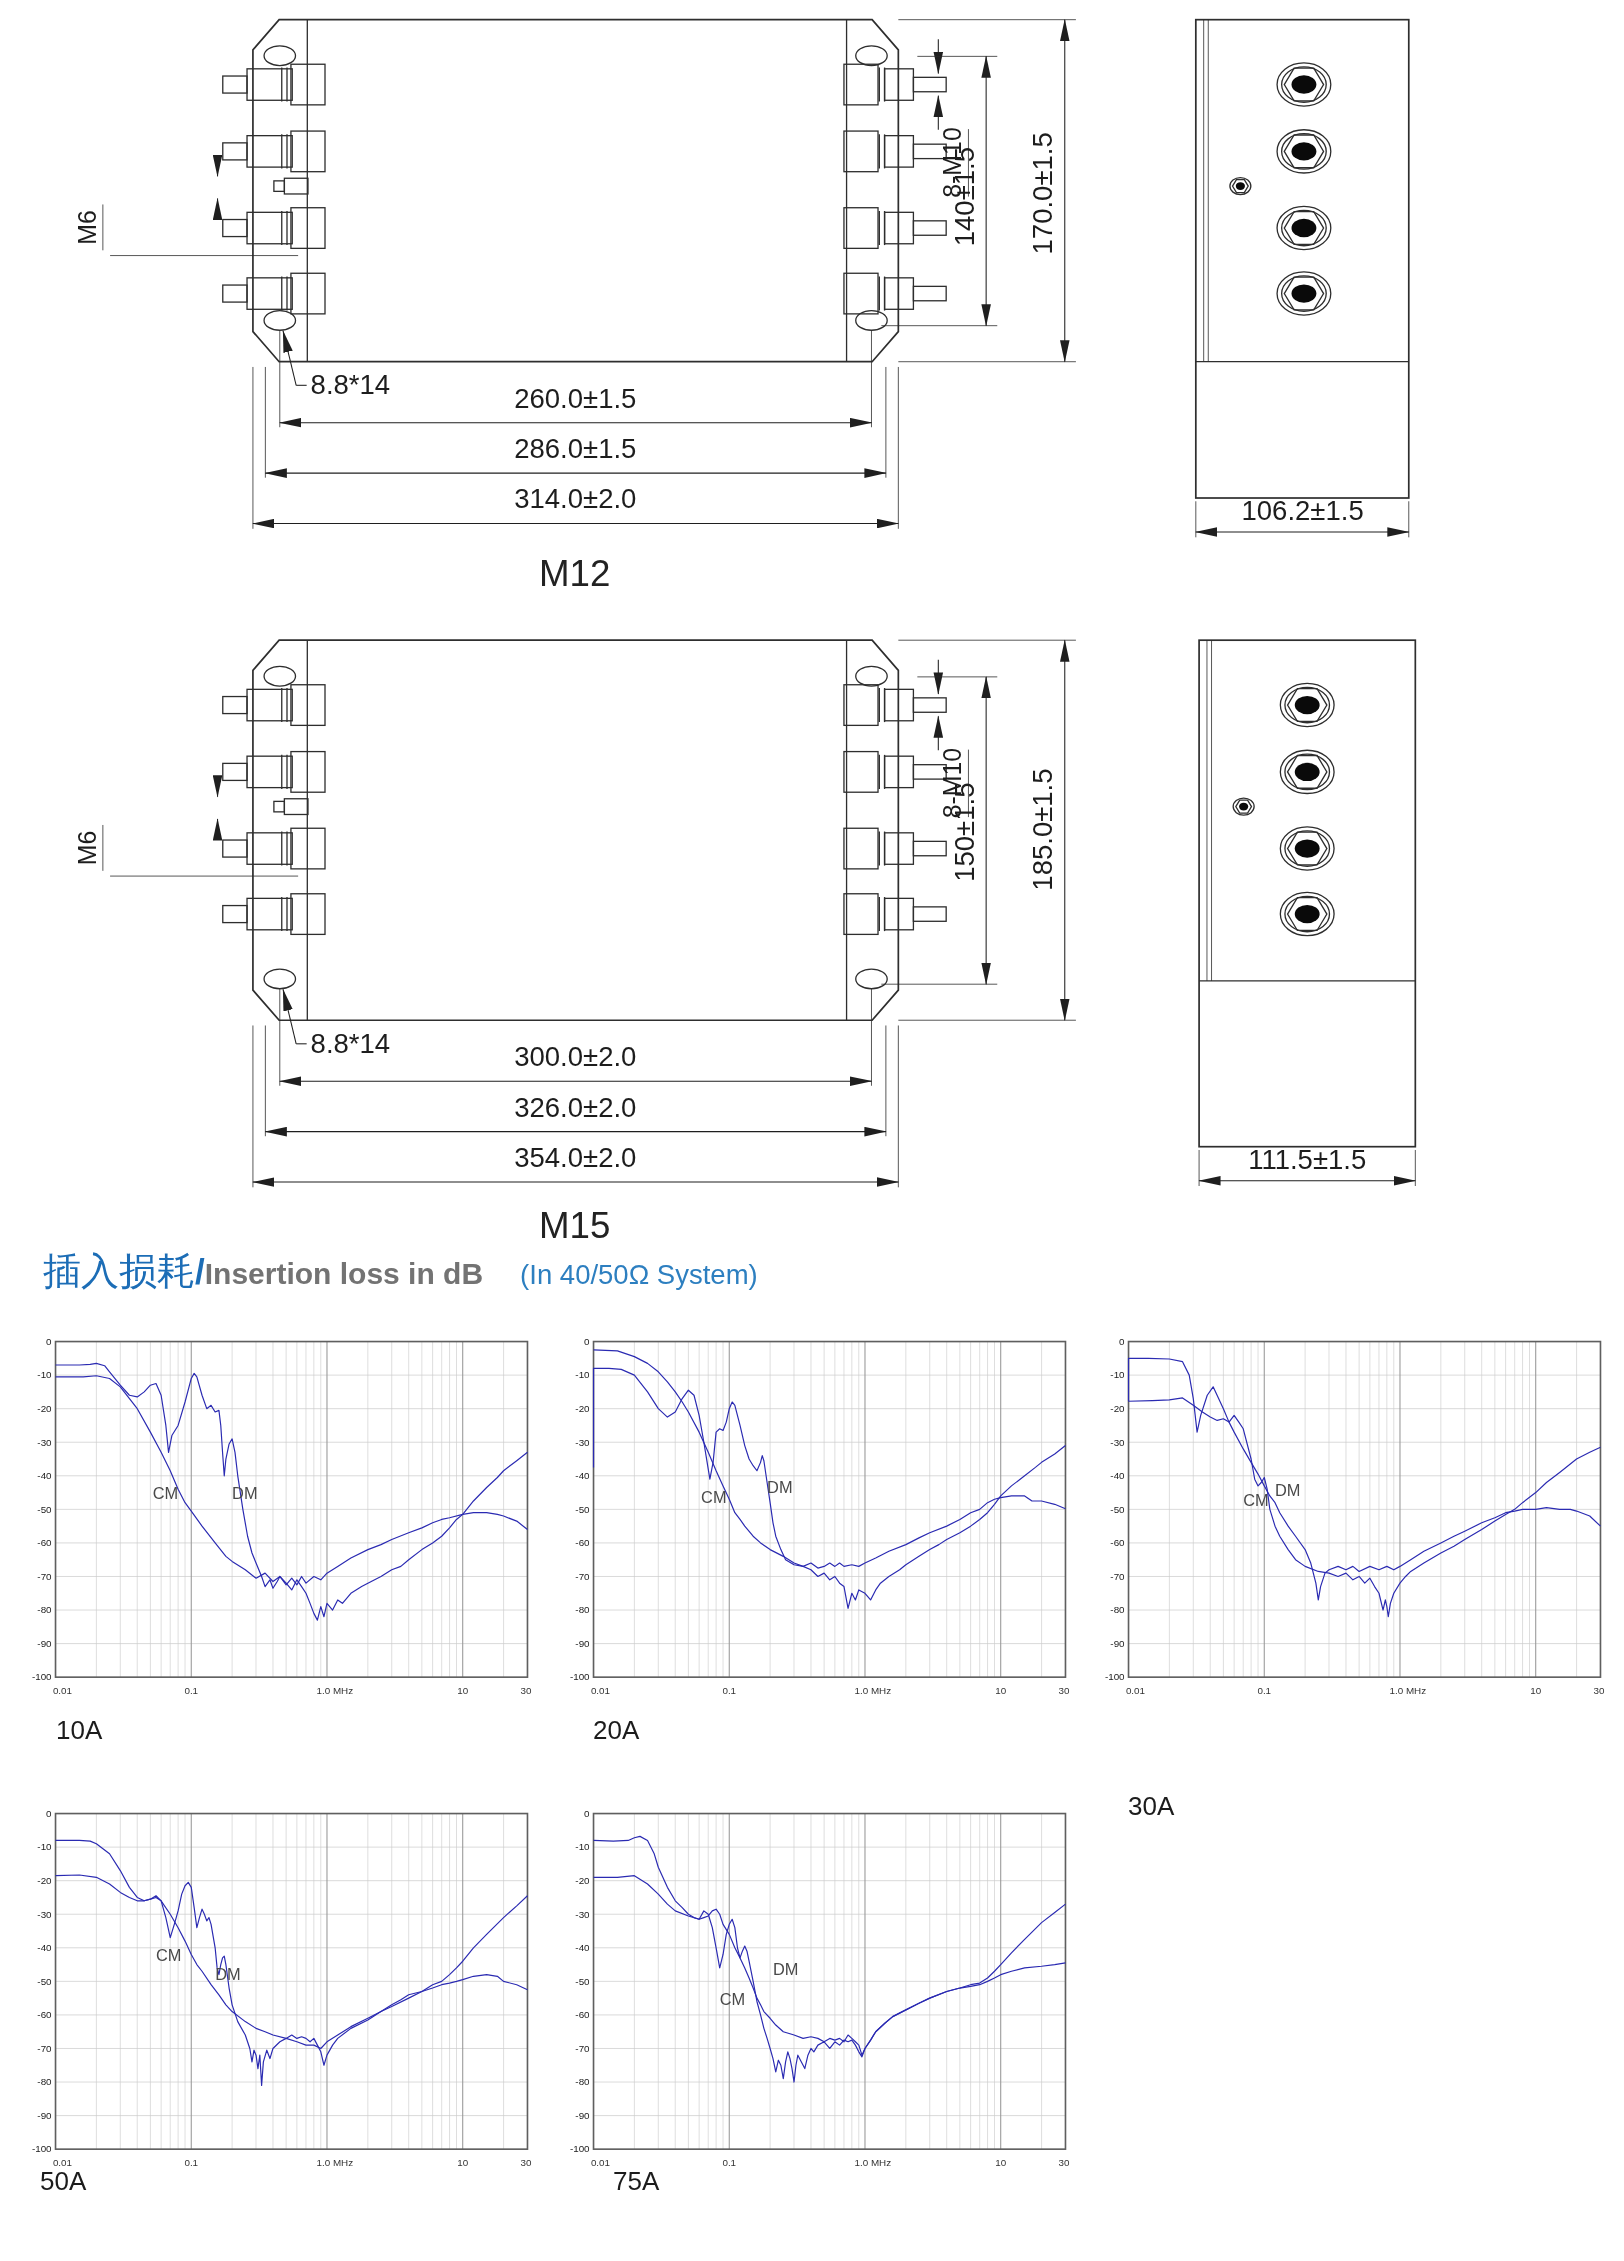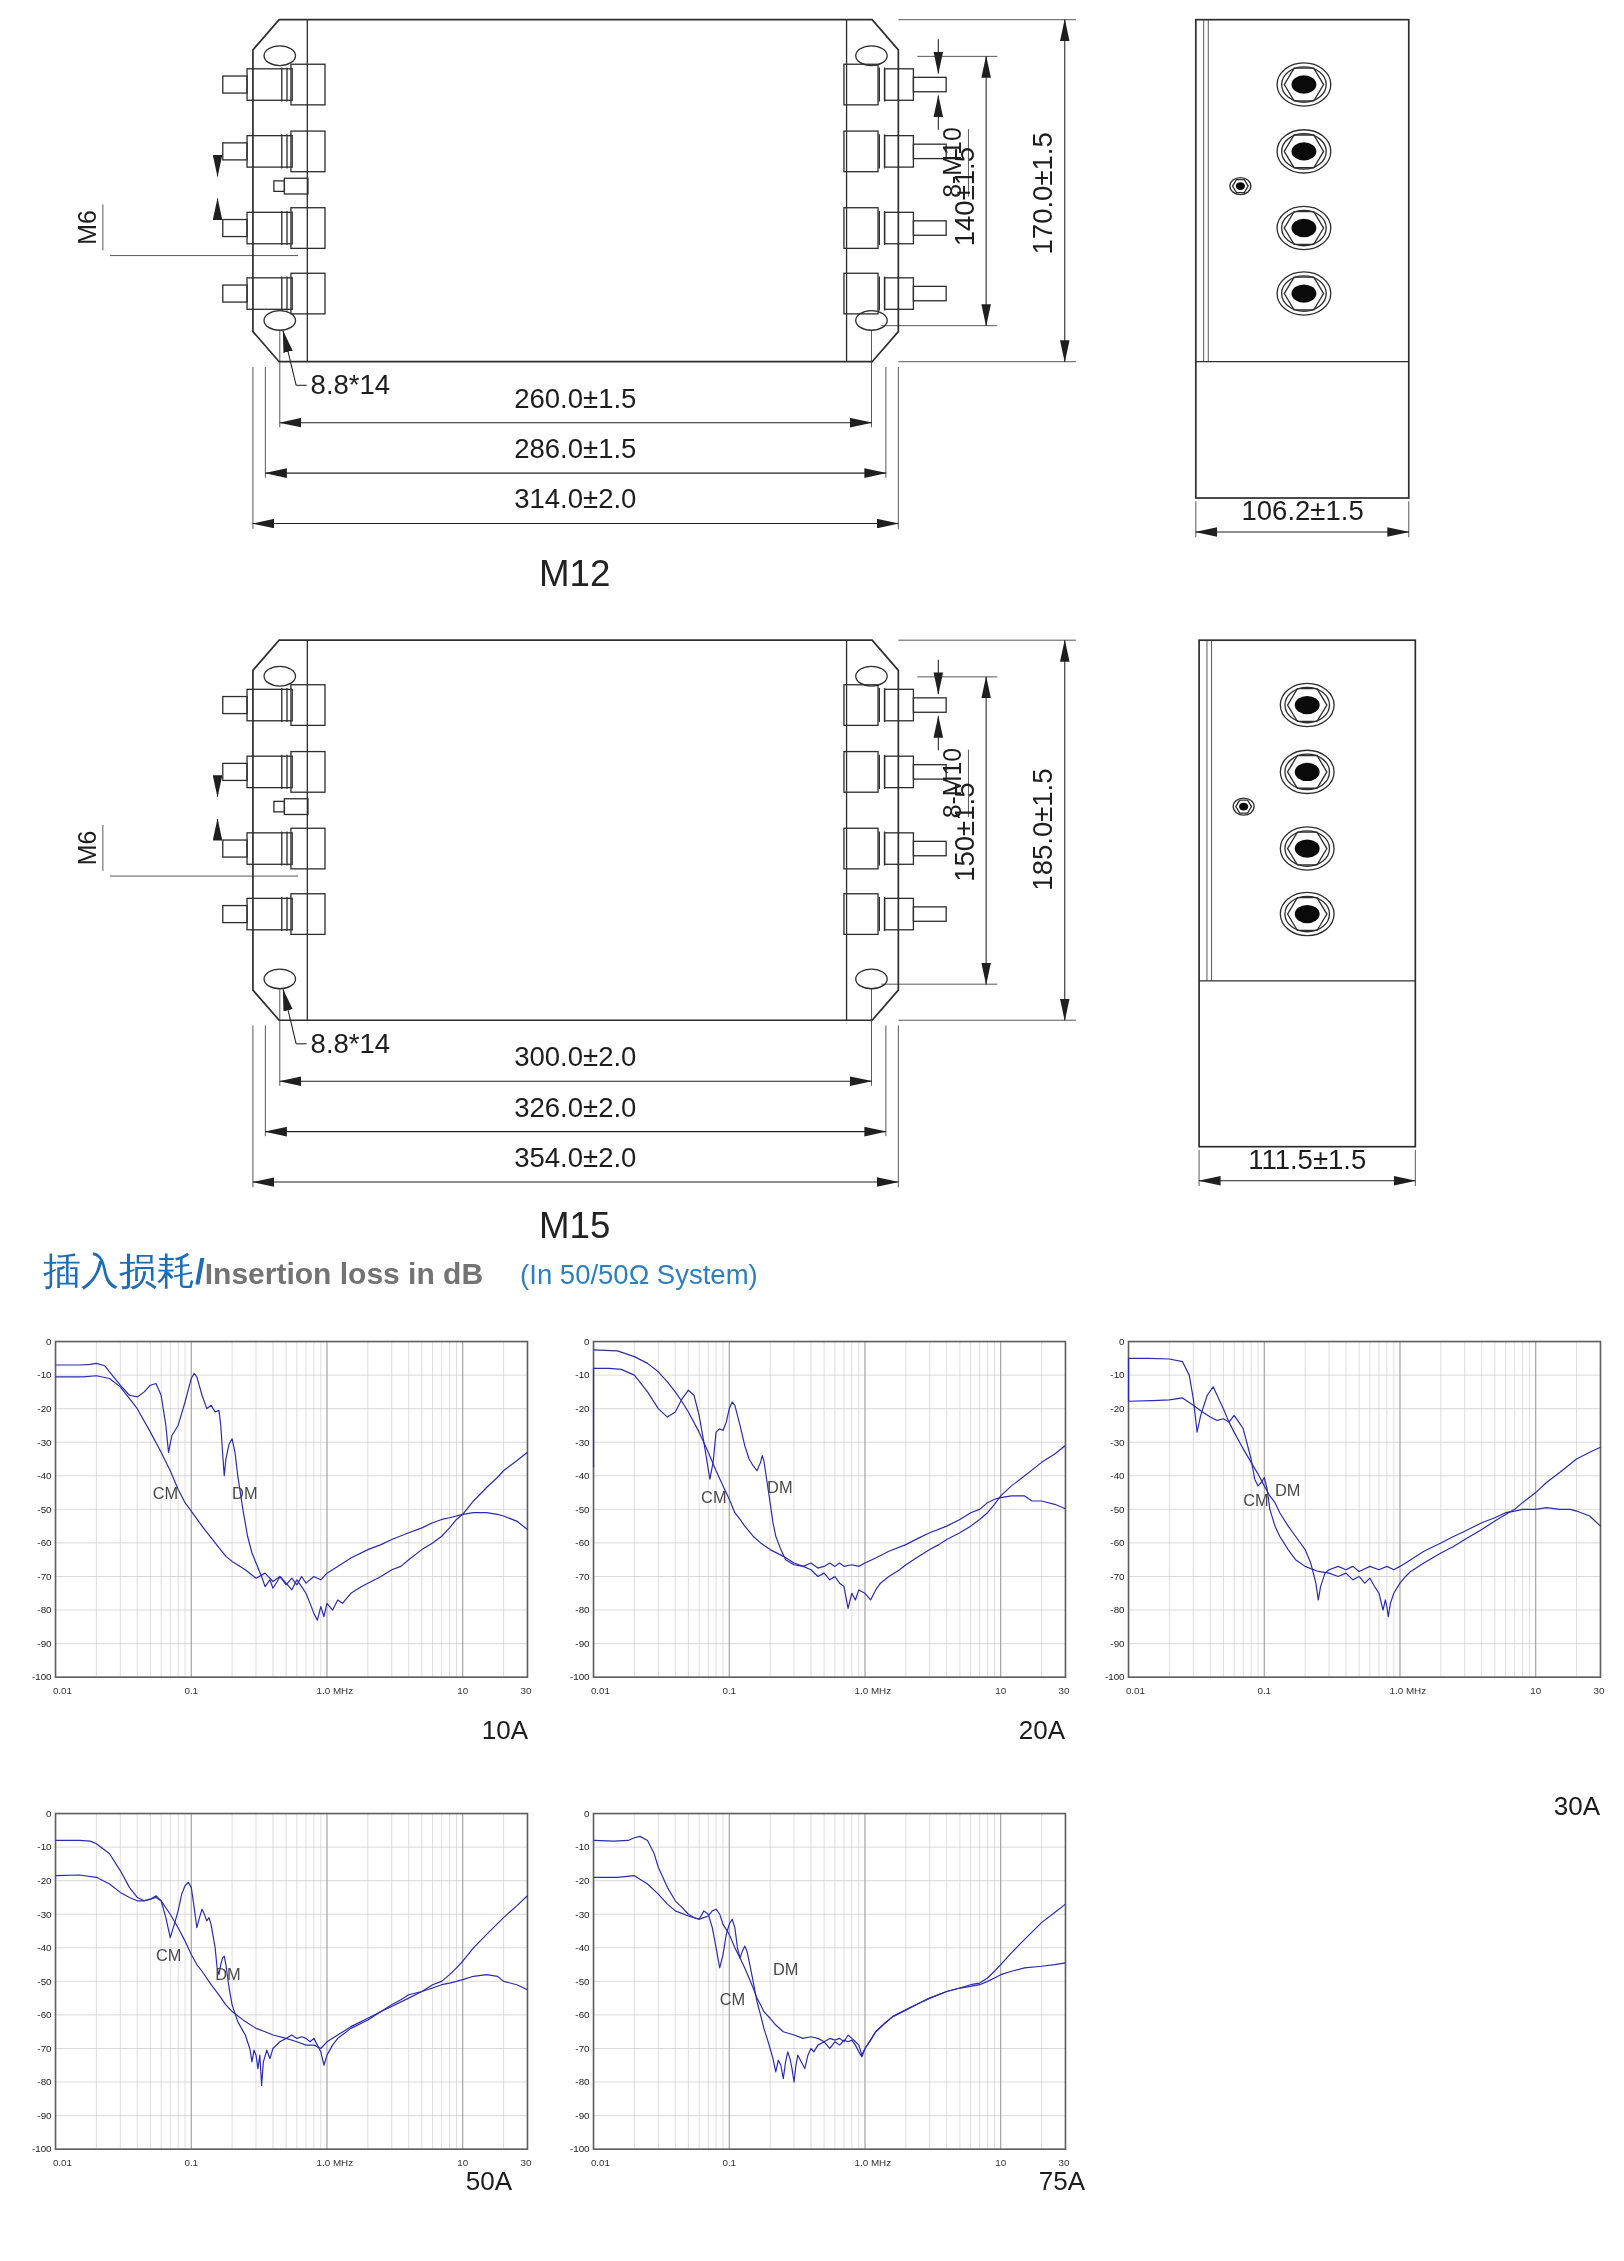--- a/index.html
+++ b/index.html
@@ -9,21 +9,21 @@
   svg{font-family:"Liberation Sans","DejaVu Sans",sans-serif}
   .ol{stroke:#2e2e2e;stroke-width:2.6;fill:none}
   .ln{stroke:#2e2e2e;stroke-width:2;fill:none}
   .dw{stroke:#2e2e2e;stroke-width:2;fill:none}
   .ext{stroke:#2a2a2a;stroke-width:1.2;fill:none}
   .dim{stroke:#1f1f1f;stroke-width:1.6;fill:none}
   .dtxt{font-size:42px;fill:#1d1d1d}
   .ctxt{font-size:38px;fill:#1d1d1d}
   .cap{font-size:56px;fill:#222222}
   .chart{position:absolute;width:535px;height:371px}
-  .chart-caption{position:absolute;width:472px;text-align:right;font-size:26px;color:#1c1c1c}
+  .chart-caption{position:absolute;width:472px;text-align:left;font-size:26px;color:#1c1c1c}
   .title{position:absolute;left:43px;top:1246px;display:flex;align-items:baseline;white-space:nowrap}
   .t-zh{font-size:38px;font-weight:normal;color:#1c6db6}
   .t-sep{font-size:35px;font-weight:600;color:#1c6db6}
   .t-en{font-size:30px;font-weight:600;color:#737373}
   .t-note{font-size:27.5px;font-weight:400;color:#2d7fc0;margin-left:37px}
 </style>
 </head>
 <body>
 
 <div id="page">
@@ -291,21 +291,21 @@
       <line class="ext" x1="2160" y1="1755" x2="2160" y2="1810"></line>
       <line class="dim" x1="1830" y1="1802" x2="2160" y2="1802" marker-start="url(#arr)" marker-end="url(#arr)"></line>
       <text class="dtxt" x="1995" y="1784" text-anchor="middle">111.5±1.5</text>
     </g>
   </svg>
 
   <div class="title">
     <span class="t-zh">插入损耗</span>
     <span class="t-sep">/</span>
     <span class="t-en">Insertion loss in dB</span>
-    <span class="t-note">(In 50/50Ω System)</span>
+    <span class="t-note">(In 40/50Ω System)</span>
   </div>
 
   <div class="chart" style="left:24px;top:1335px"><svg width="535" height="371" viewBox="0 0 816 566">
         <line x1="48" y1="61.2" x2="768" y2="61.2" stroke="#c6c6c6" stroke-width="1"></line>
         <line x1="48" y1="112.4" x2="768" y2="112.4" stroke="#c6c6c6" stroke-width="1"></line>
         <line x1="48" y1="163.6" x2="768" y2="163.6" stroke="#c6c6c6" stroke-width="1"></line>
         <line x1="48" y1="214.8" x2="768" y2="214.8" stroke="#c6c6c6" stroke-width="1"></line>
         <line x1="48" y1="266" x2="768" y2="266" stroke="#c6c6c6" stroke-width="1"></line>
         <line x1="48" y1="317.2" x2="768" y2="317.2" stroke="#c6c6c6" stroke-width="1"></line>
         <line x1="48" y1="368.4" x2="768" y2="368.4" stroke="#c6c6c6" stroke-width="1"></line>

